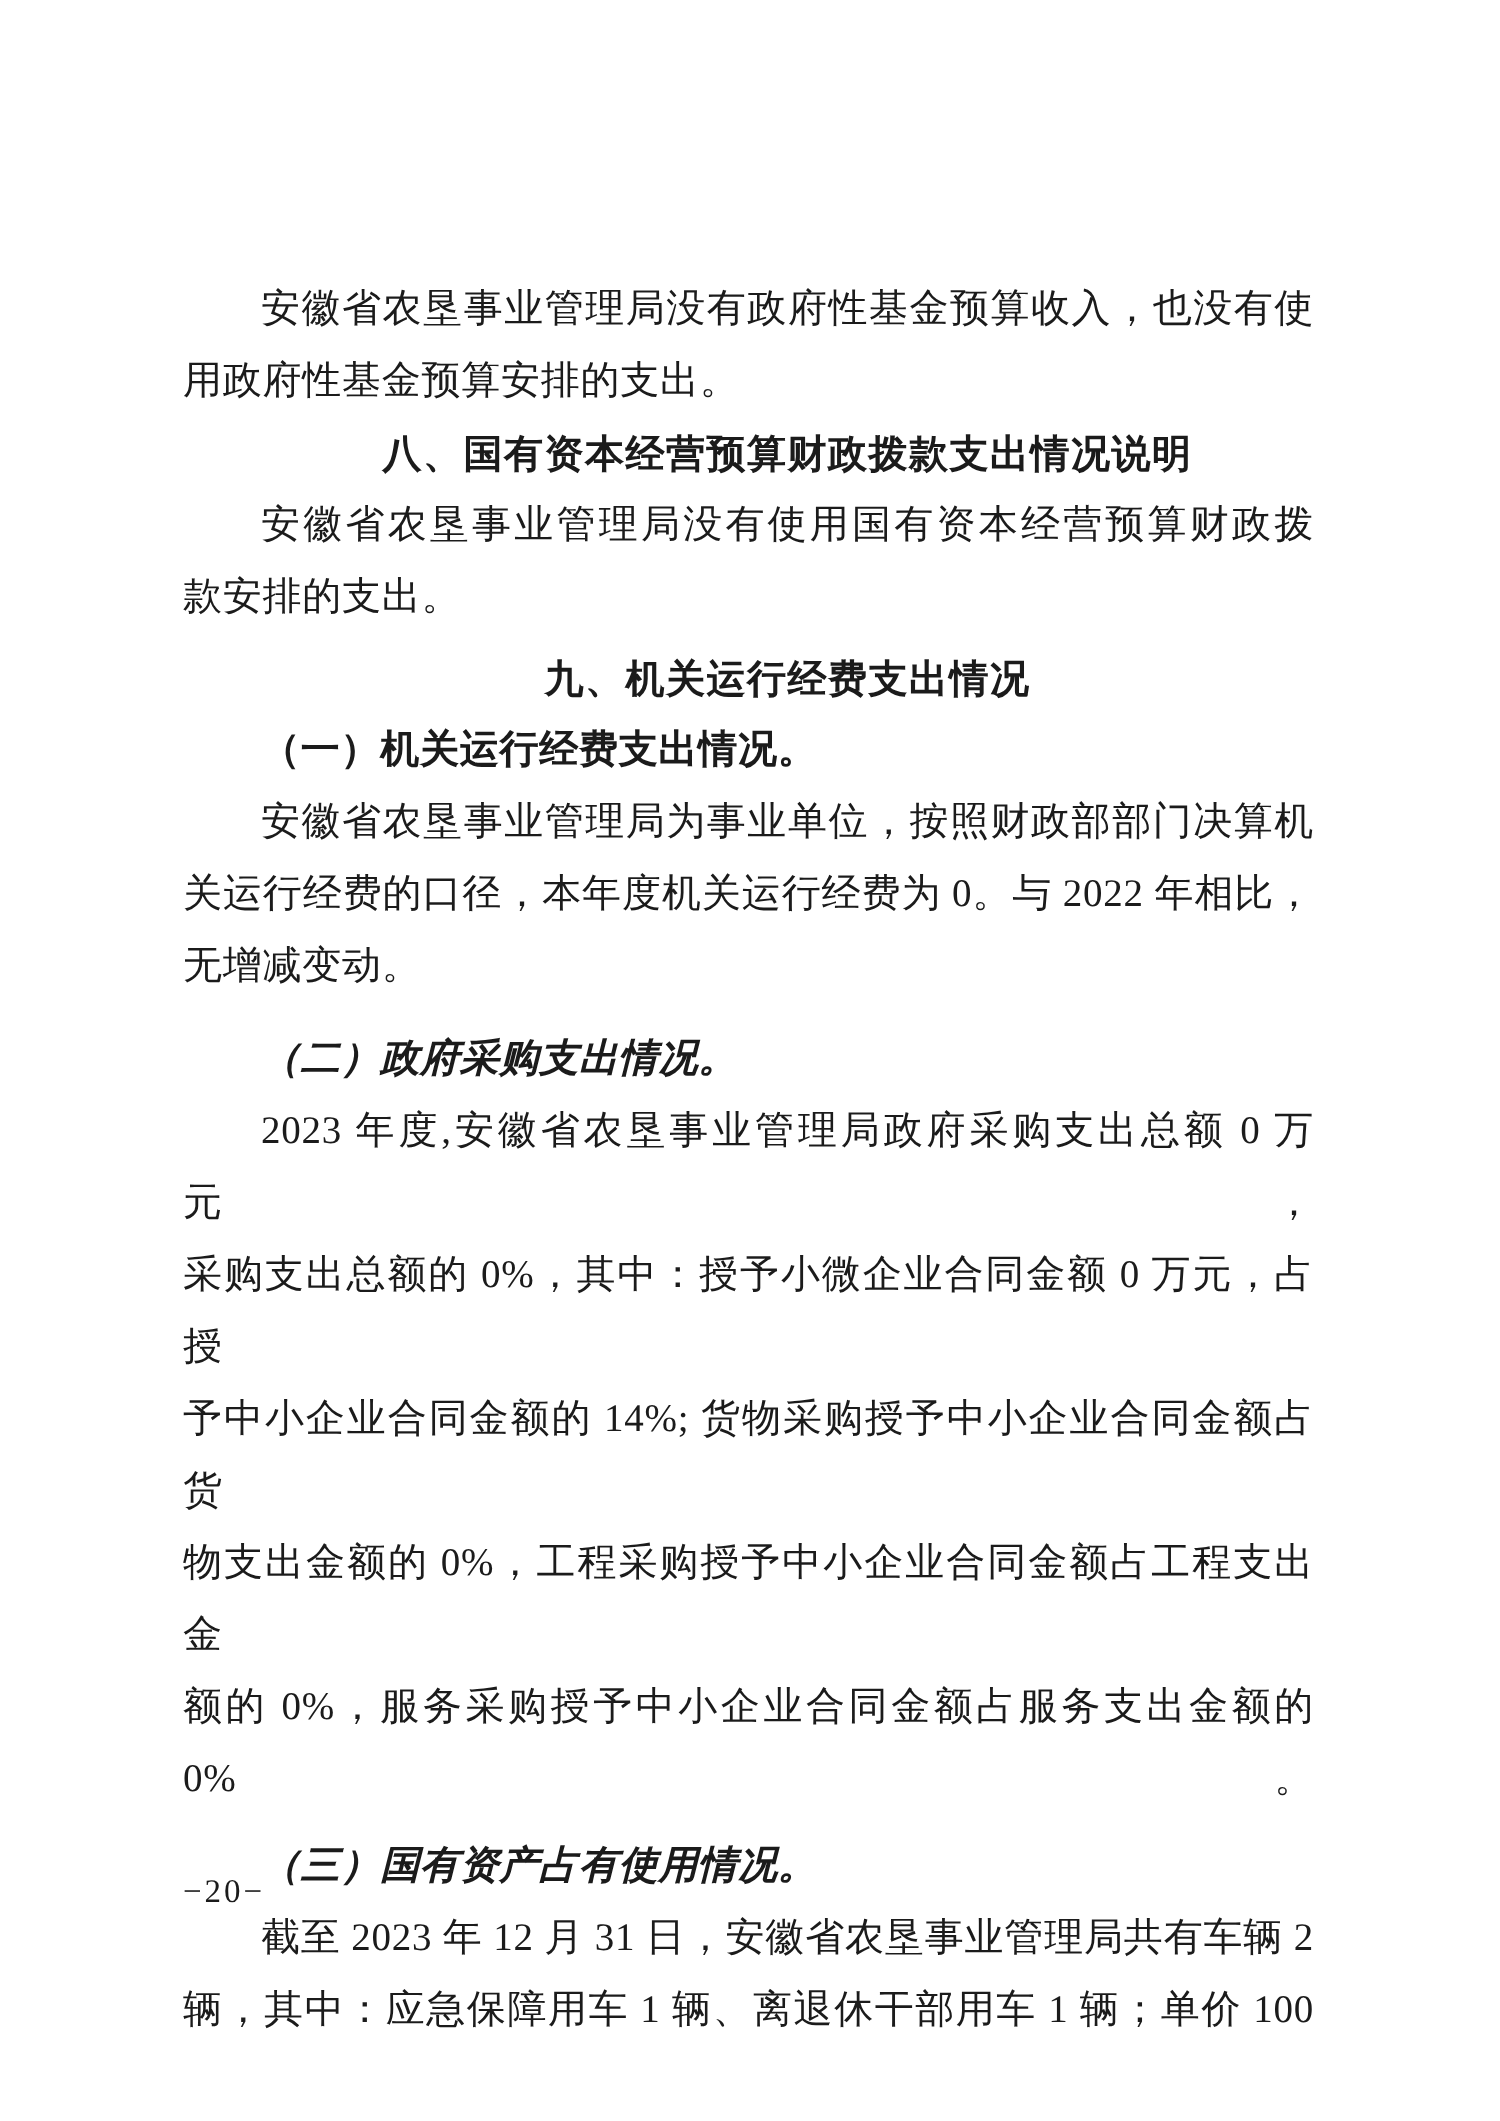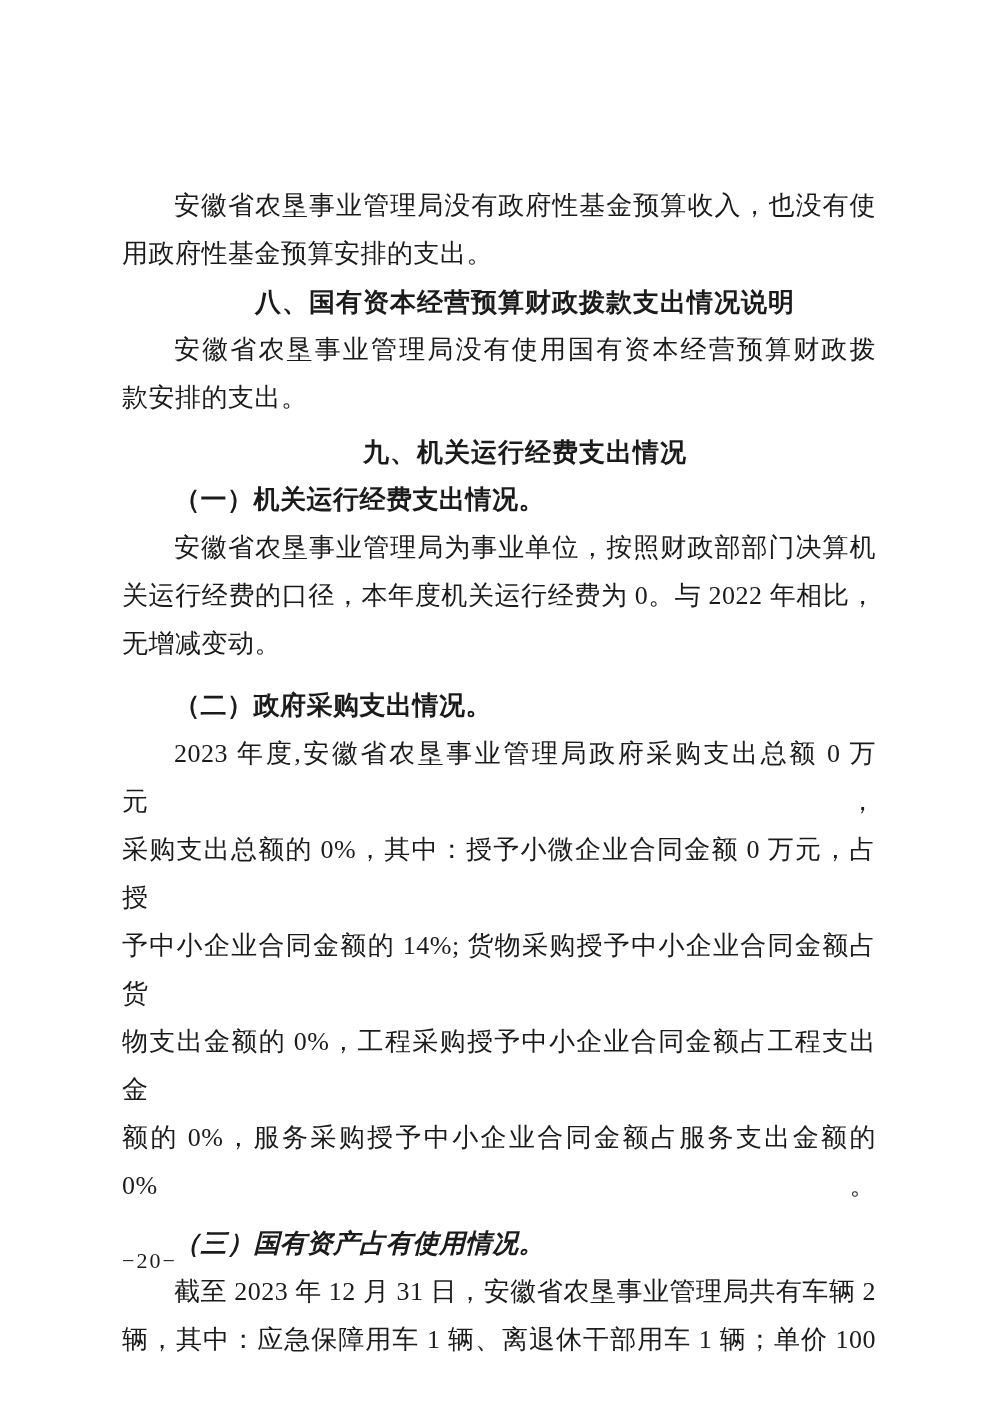--- a/index.html
+++ b/index.html
@@ -37,21 +37,21 @@
   .h1 {
     font-weight: bold;
     font-family: "Liberation Sans", "DejaVu Sans", sans-serif;
     letter-spacing: 1px;
     text-align: center;
   }
   .h2 {
     font-weight: bold;
   }
   .gap-sm { margin-top: 6px; }
-  .gap-md { margin-top: 14px; }
+  .gap-md { margin-top: 14px; font-style: italic; }
   .gap-x  { margin-top: 10px; font-style: italic; }
   .footer {
     position: absolute;
     top: 1246px;
     left: 122px;
     width: 754px;
     text-align: left;
     font-size: 22px;
     line-height: 30px;
     letter-spacing: 2px;

